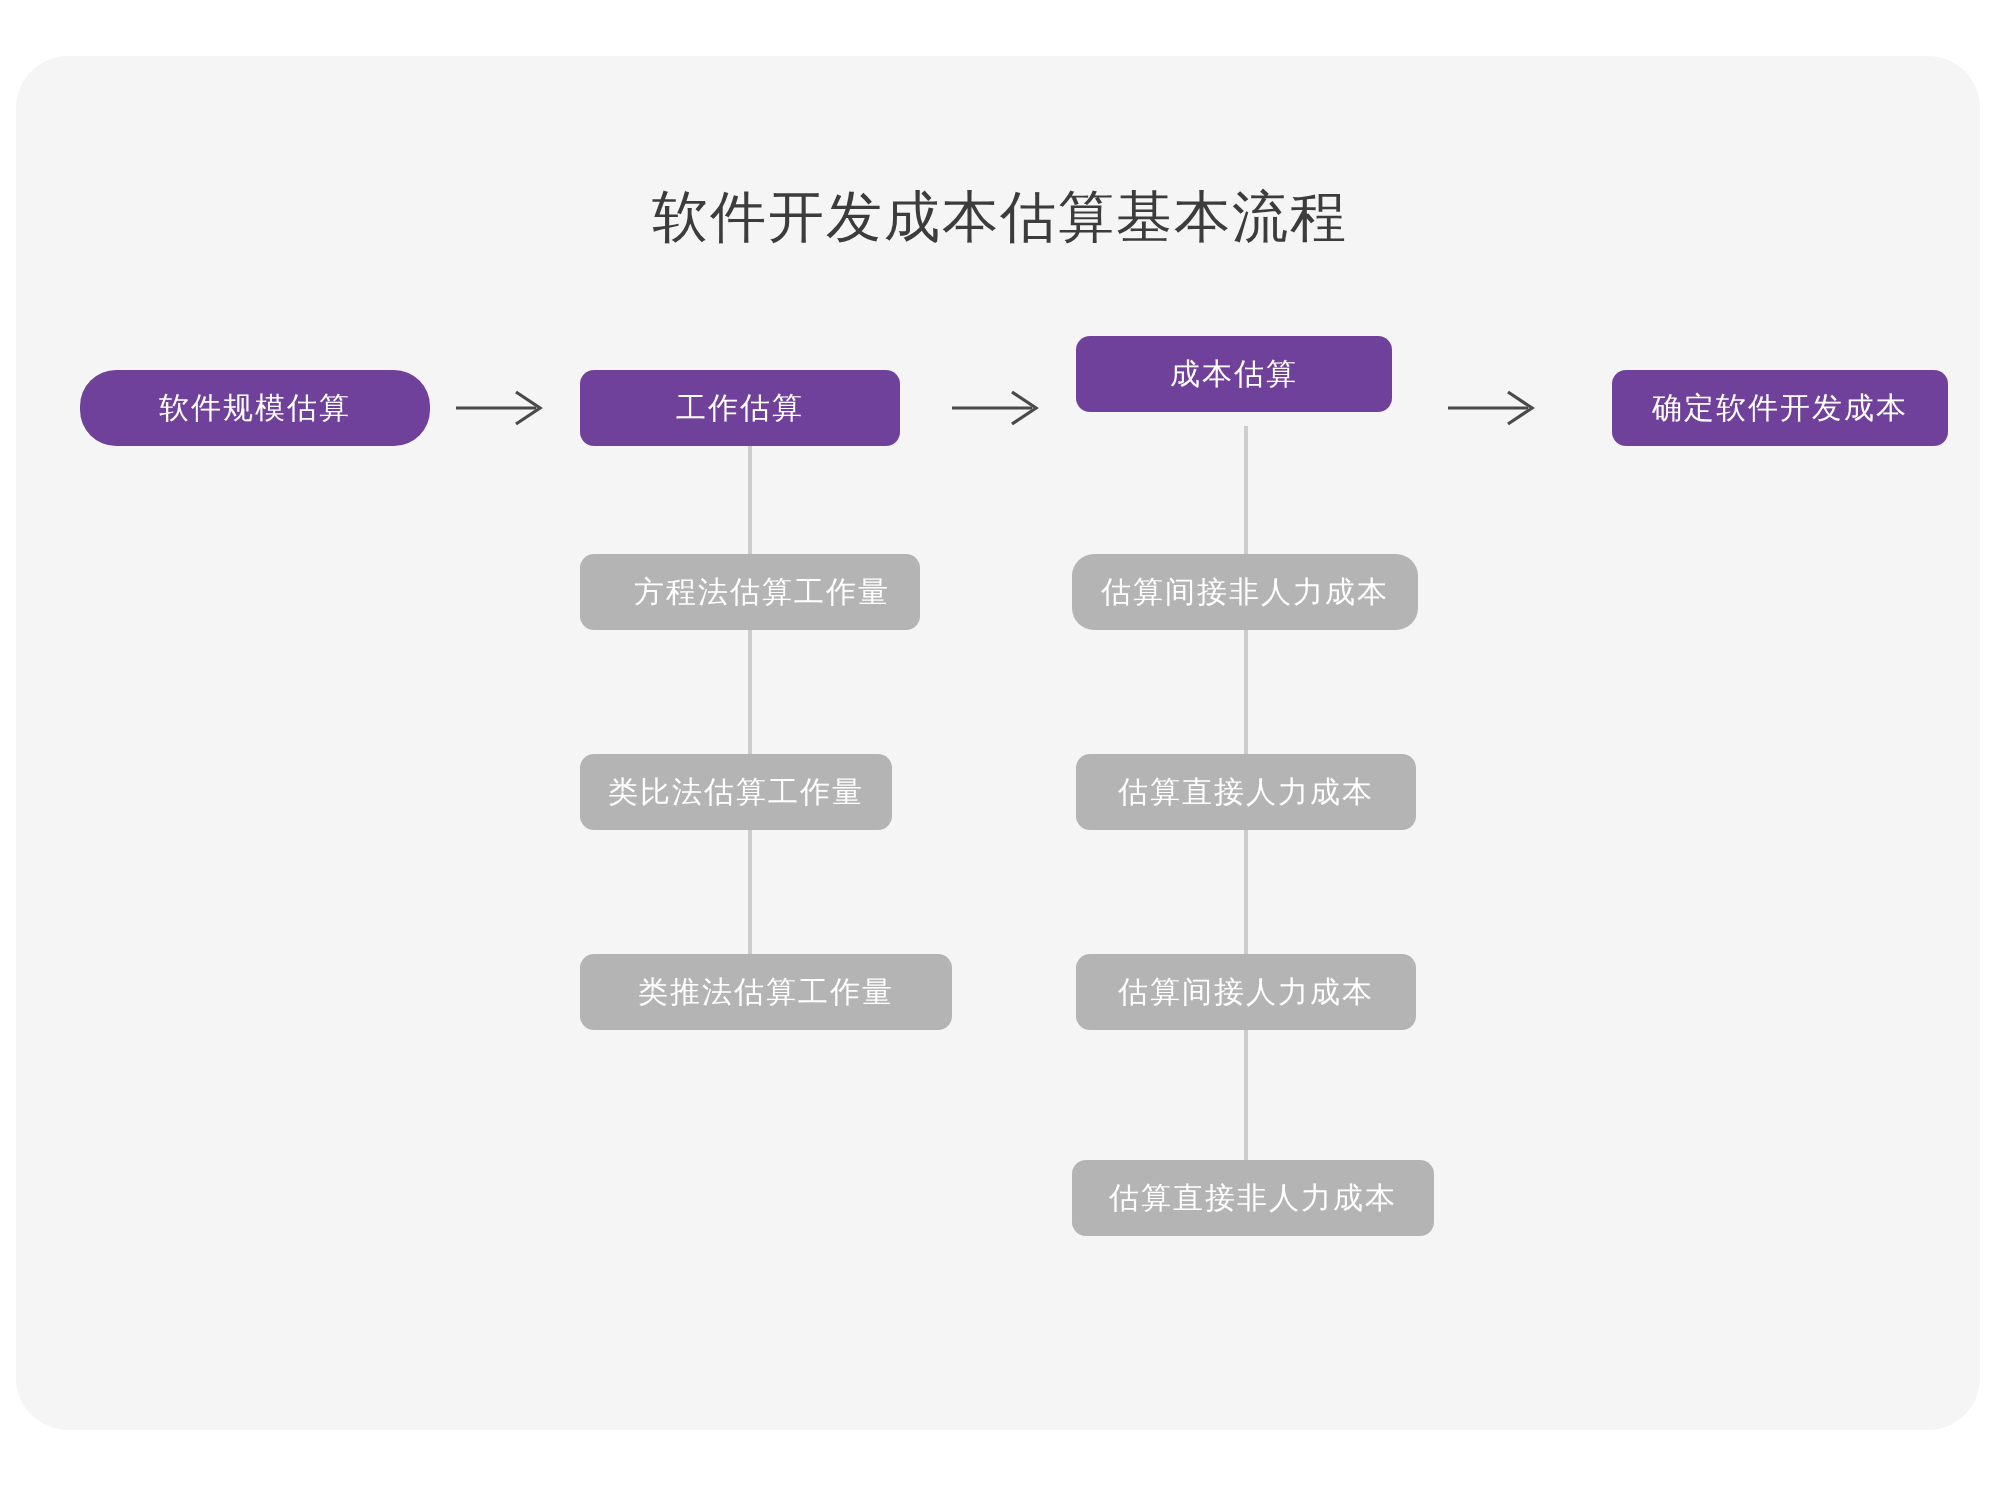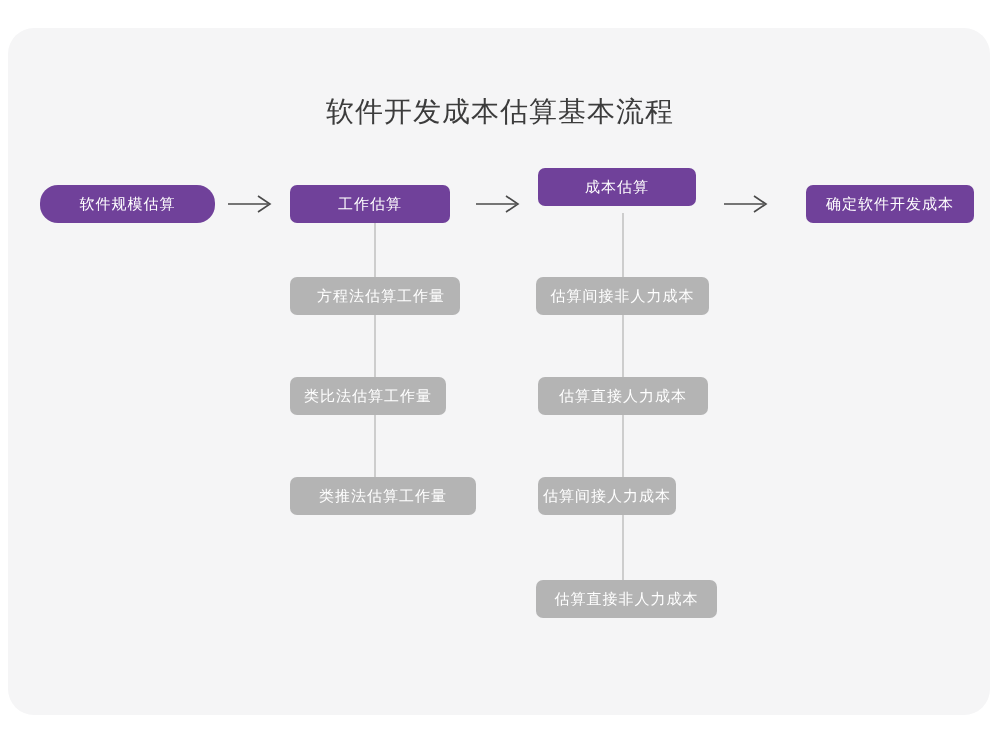--- a/index.html
+++ b/index.html
@@ -26,20 +26,21 @@
     position: absolute;
     left: 0;
     top: 92px;
     width: 1000px;
     text-align: center;
     font-size: 28px;
     color: #3c3c3c;
     letter-spacing: 1px;
     font-weight: normal;
     line-height: 40px;
+    font-family: Liberation Mono, monospace;
   }
 
   
   .connector {
     position: absolute;
     width: 2px;
     background: #cdcdcd;
   }
 
   
@@ -133,27 +134,27 @@
 </div>
 
 <div class="sub-box" style="left:290px; top:377px; width:156px;">
   <span>类比法估算工作量</span>
 </div>
 
 <div class="sub-box" style="left:290px; top:477px; width:186px;">
   <span>类推法估算工作量</span>
 </div>
 
-<div class="sub-box" style="left:536px; top:277px; width:173px;">
+<div class="sub-box" style="left:536px; top:277px; width:173px;border-radius:11px;">
   <span>估算间接非人力成本</span>
 </div>
 
 <div class="sub-box" style="left:538px; top:377px; width:170px;">
   <span>估算直接人力成本</span>
 </div>
 
-<div class="sub-box" style="left:538px; top:477px; width:138px;">
+<div class="sub-box" style="left:538px; top:477px; width:170px;">
   <span>估算间接人力成本</span>
 </div>
 
 <div class="sub-box" style="left:536px; top:580px; width:181px;">
   <span>估算直接非人力成本</span>
 </div>
 
 </body></html>

